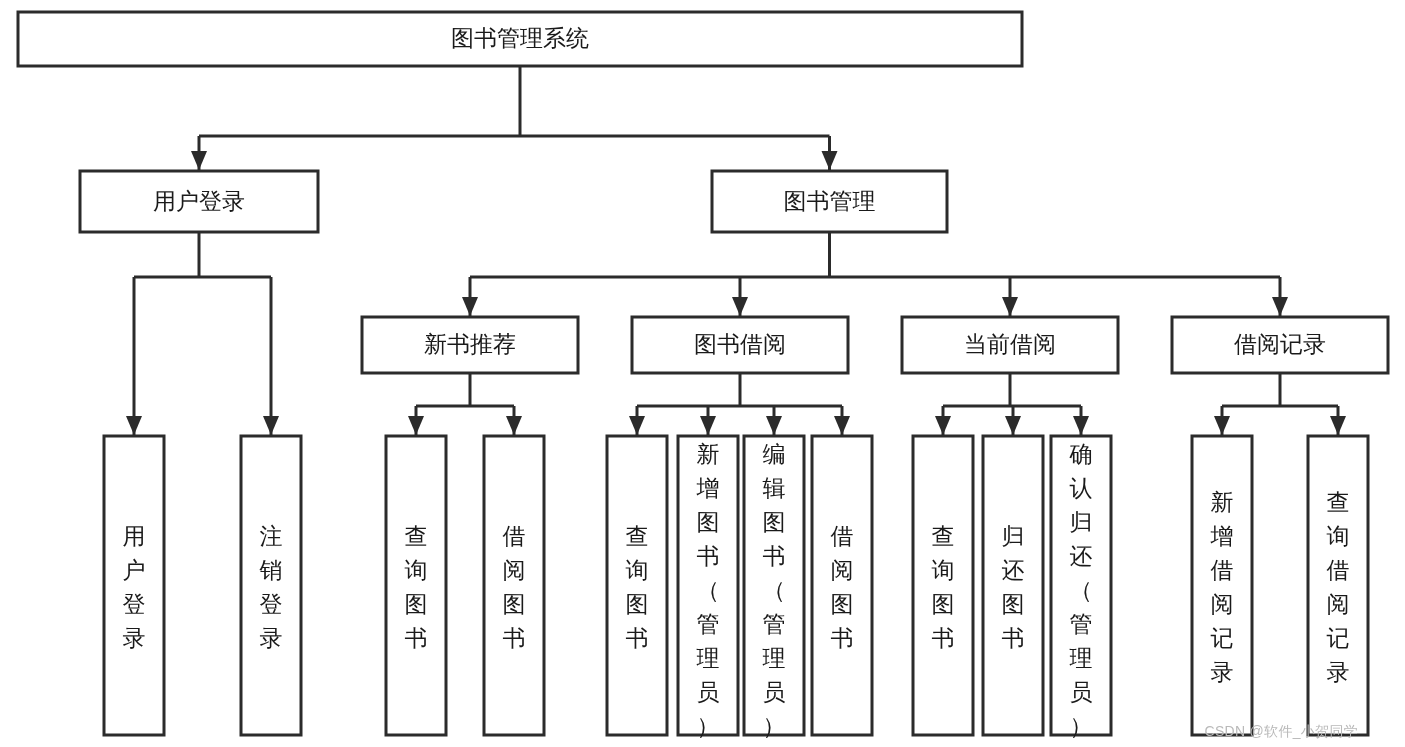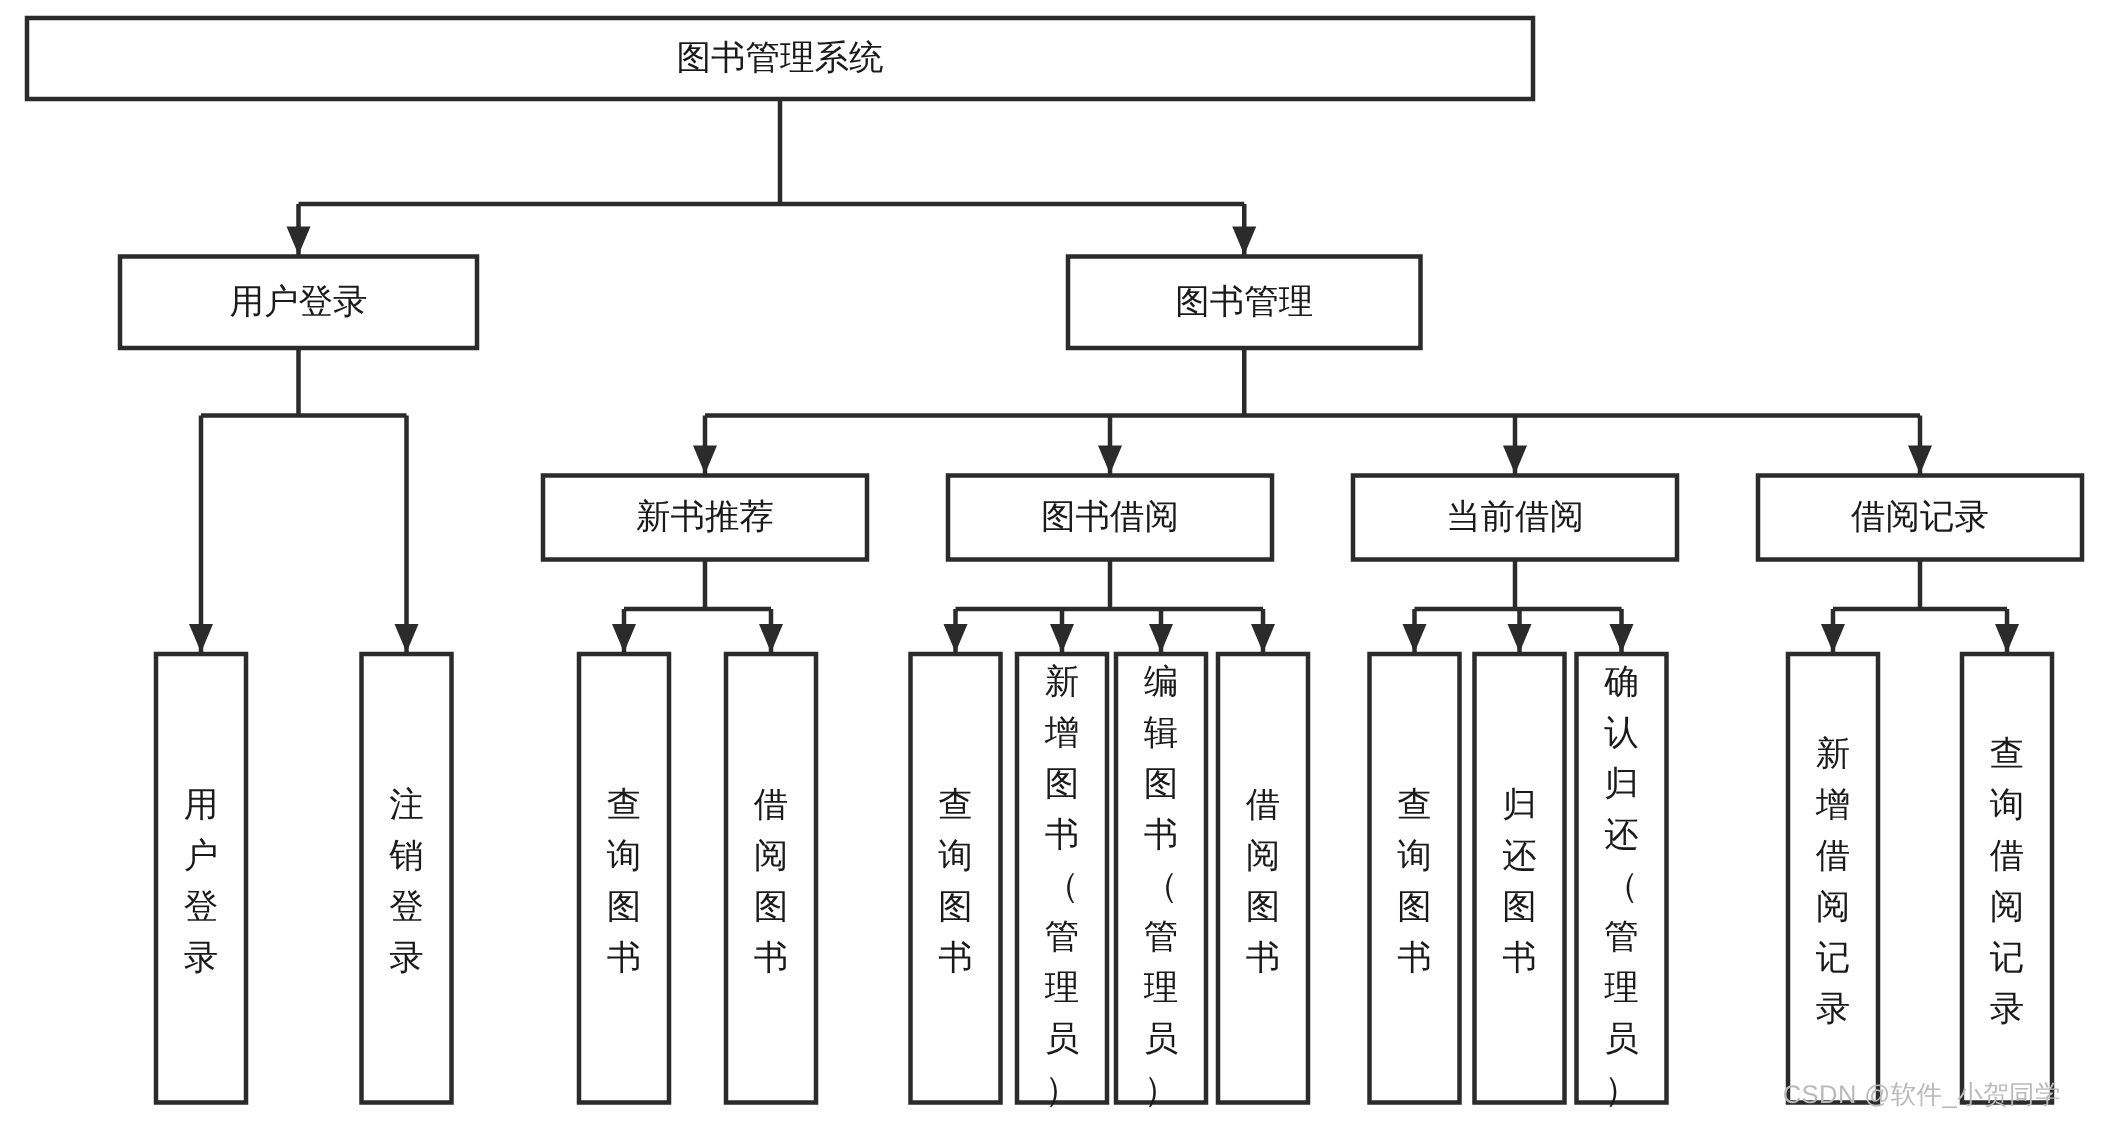--- a/index.html
+++ b/index.html
@@ -49,24 +49,24 @@
     dominant-baseline: middle;
   }
   .node-label-v {
     font-family: "Liberation Sans", "DejaVu Sans", sans-serif;
     font-size: 23px;
     fill: #1a1a1a;
     text-anchor: middle;
   }
   .watermark {
     position: absolute;
-    right: 8px;
+    right: 24px;
     bottom: 6px;
     font-family: "Liberation Sans", "DejaVu Sans", sans-serif;
-    font-size: 17px;
+    font-size: 14px;
     color: #b9b9b9;
     white-space: nowrap;
     letter-spacing: 0.3px;
   }
 </style>
 </head>
 <body>
 
 <div id="diagram-root">
   <svg class="flow" viewBox="0 0 1405 747">

